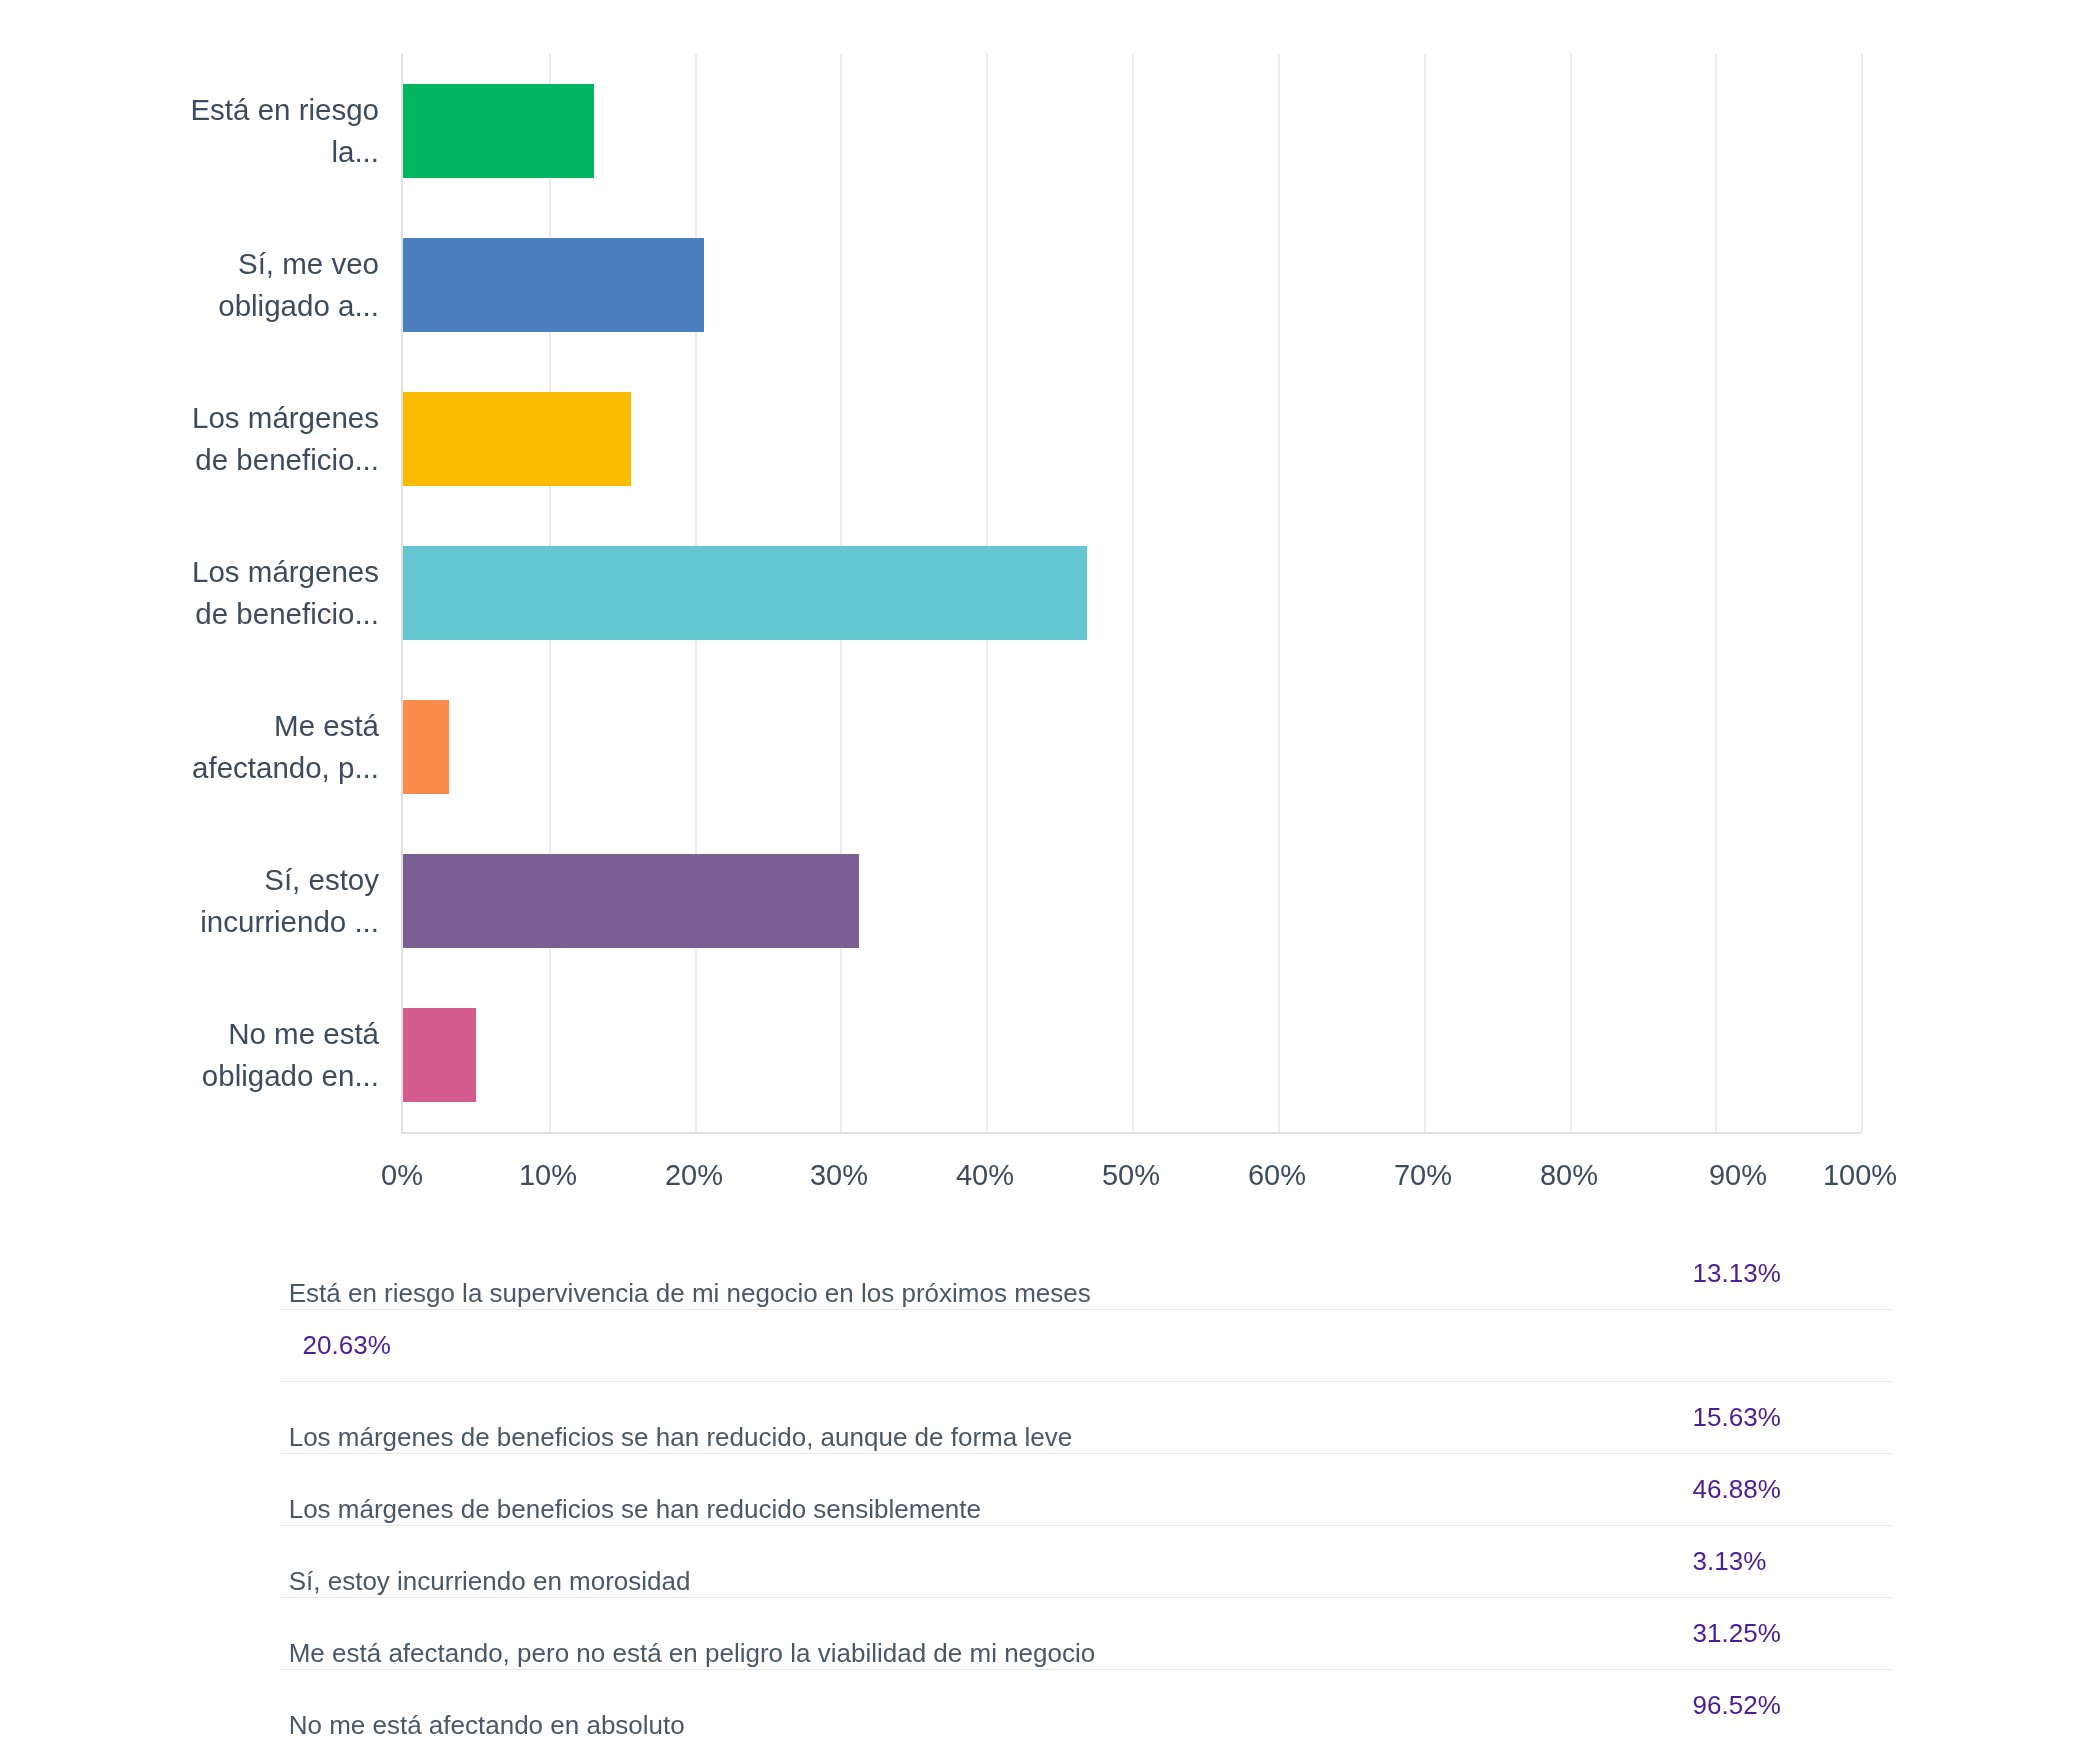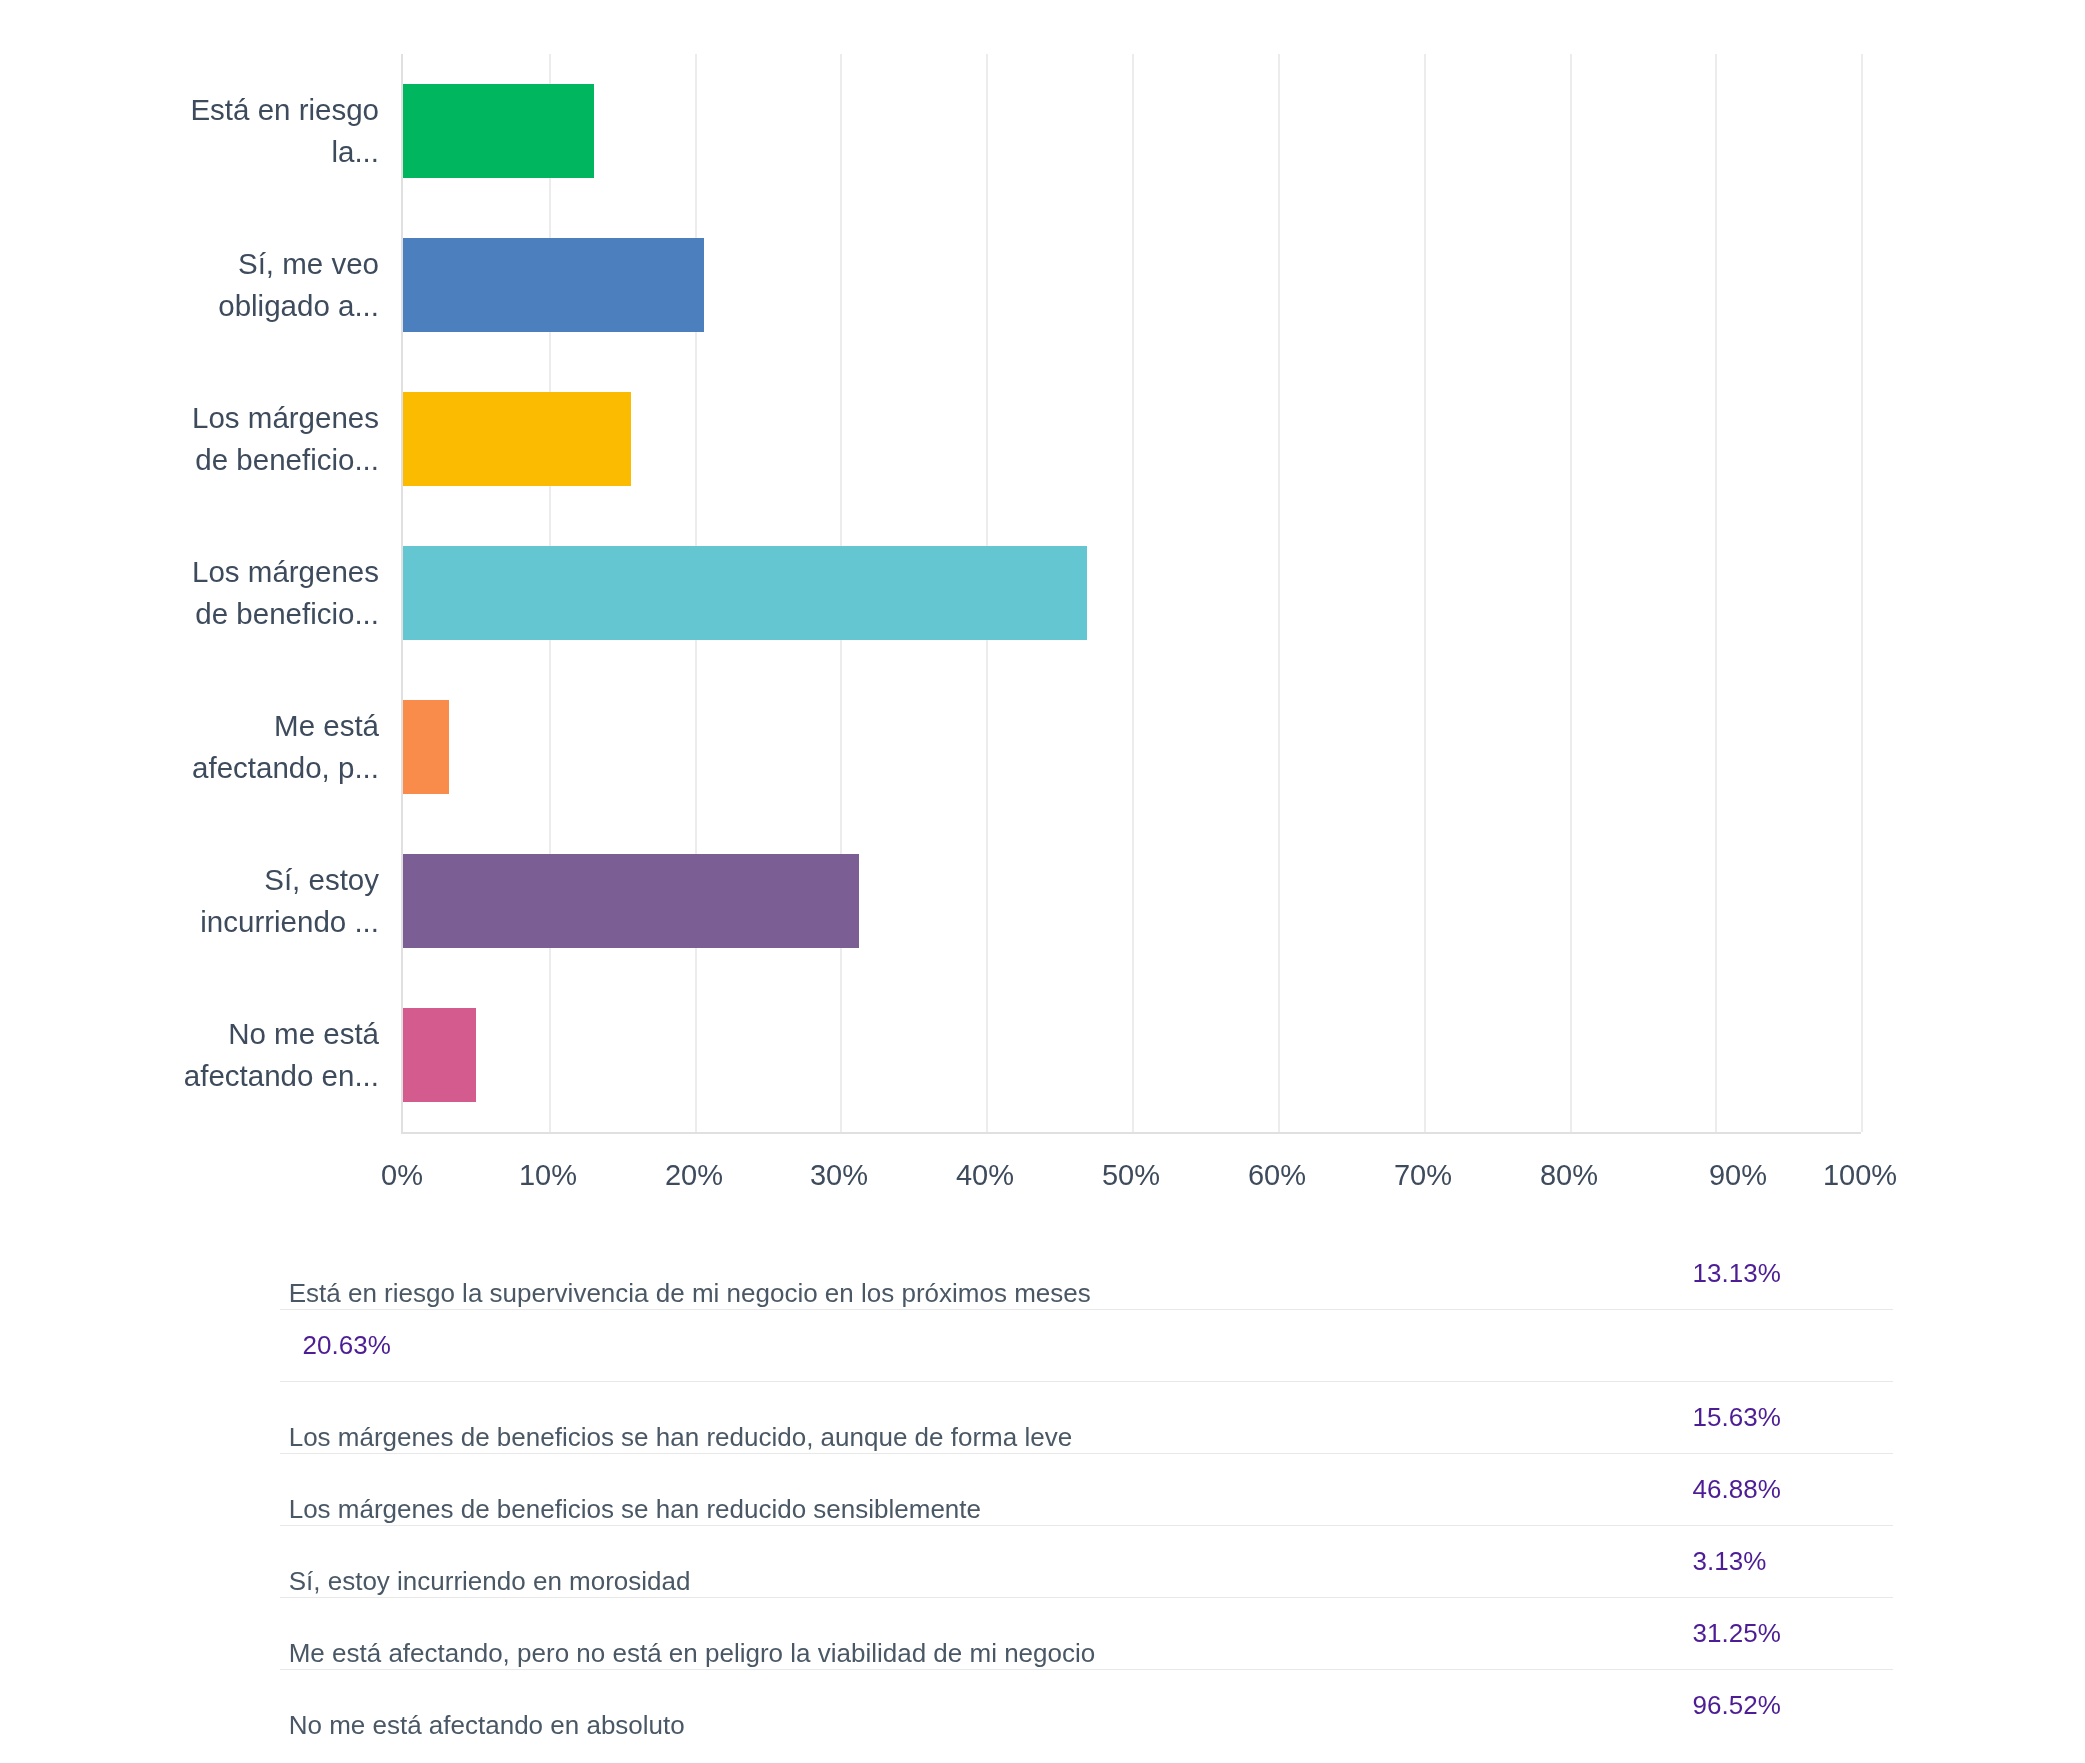--- a/index.html
+++ b/index.html
@@ -209,21 +209,21 @@
           </div>
           <div class="cat-slot">
             <div class="cat-label">
               <div>Sí, estoy</div>
               <div>incurriendo ...</div>
             </div>
           </div>
           <div class="cat-slot">
             <div class="cat-label">
               <div>No me está</div>
-              <div>afectando en...</div>
+              <div>obligado en...</div>
             </div>
           </div>
         </div>
 
       <div class="plot-col">
         <div class="gridlines" id="gridLines">
             <div class="gridline" style="left: 146px;"></div>
             <div class="gridline" style="left: 292px;"></div>
             <div class="gridline" style="left: 437px;"></div>
             <div class="gridline" style="left: 583px;"></div>

